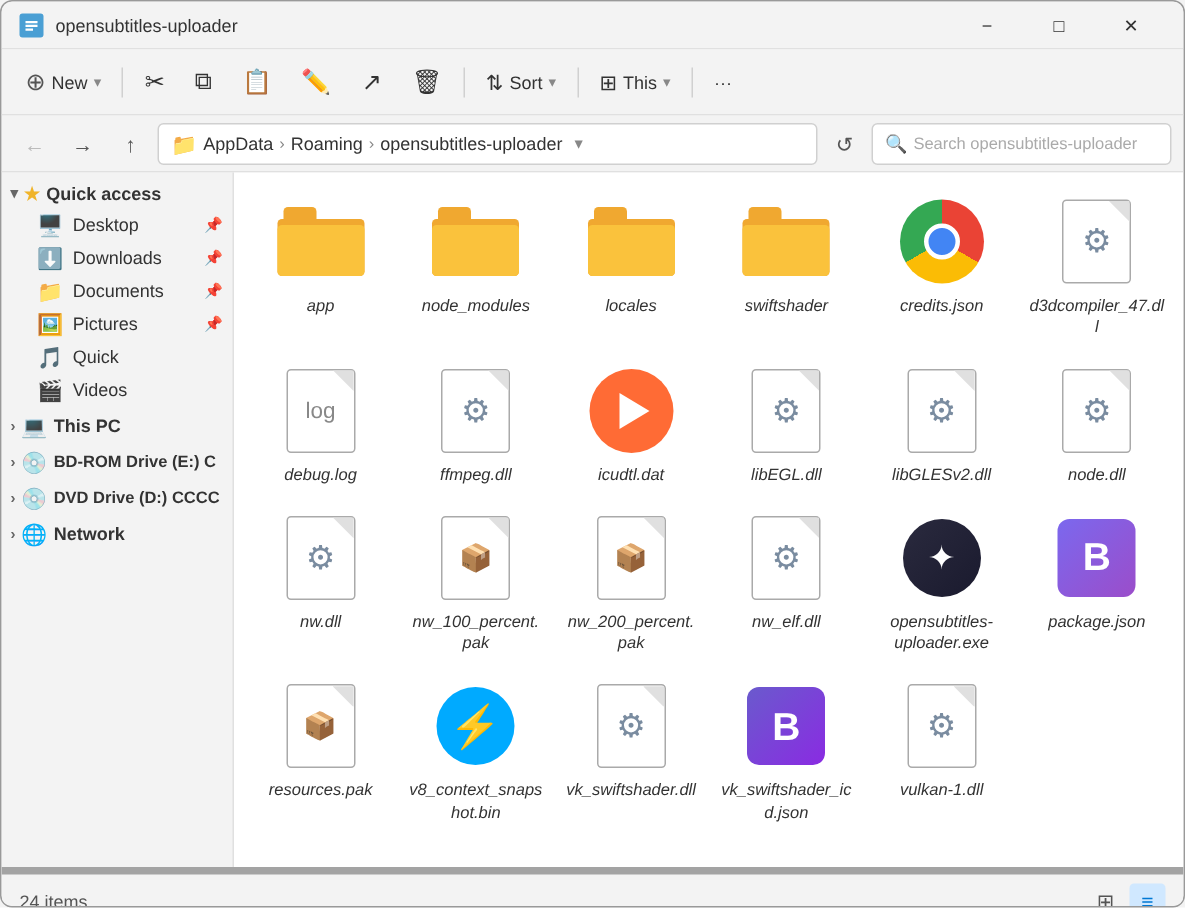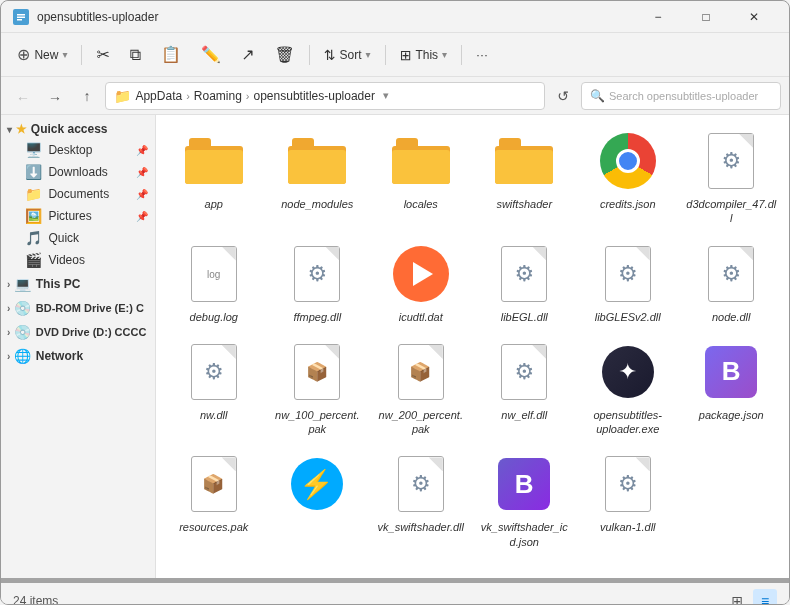--- a/index.html
+++ b/index.html
@@ -556,21 +556,21 @@
     <div class="file-icon-container">
             <div class="generic-file">
         <div class="generic-file-gears">⚙</div>
       </div>
           </div>
     <div class="file-name">d3dcompiler_47.dll</div>
   </div>
         <div class="file-item">
     <div class="file-icon-container">
             <div class="generic-file">
-        <div class="generic-file-log" style="font-size:10px;color:#888;text-align:center">log</div>
+        <div class="generic-file-log" style="font-size:15px;color:#888;text-align:center">log</div>
       </div>
           </div>
     <div class="file-name">debug.log</div>
   </div>
         <div class="file-item">
     <div class="file-icon-container">
             <div class="generic-file">
         <div class="generic-file-gears">⚙</div>
       </div>
           </div>
@@ -659,20 +659,21 @@
             <div class="generic-file">
         <div class="generic-file-gears" style="font-size:18px">📦</div>
       </div>
           </div>
     <div class="file-name">resources.pak</div>
   </div>
         <div class="file-item">
     <div class="file-icon-container">
             <div class="v8-icon">⚡</div>
           </div>
+    <div class="file-name">v8_context_snapshot.bin</div>
   </div>
         <div class="file-item">
     <div class="file-icon-container">
             <div class="generic-file">
         <div class="generic-file-gears">⚙</div>
       </div>
           </div>
     <div class="file-name">vk_swiftshader.dll</div>
   </div>
         <div class="file-item">

